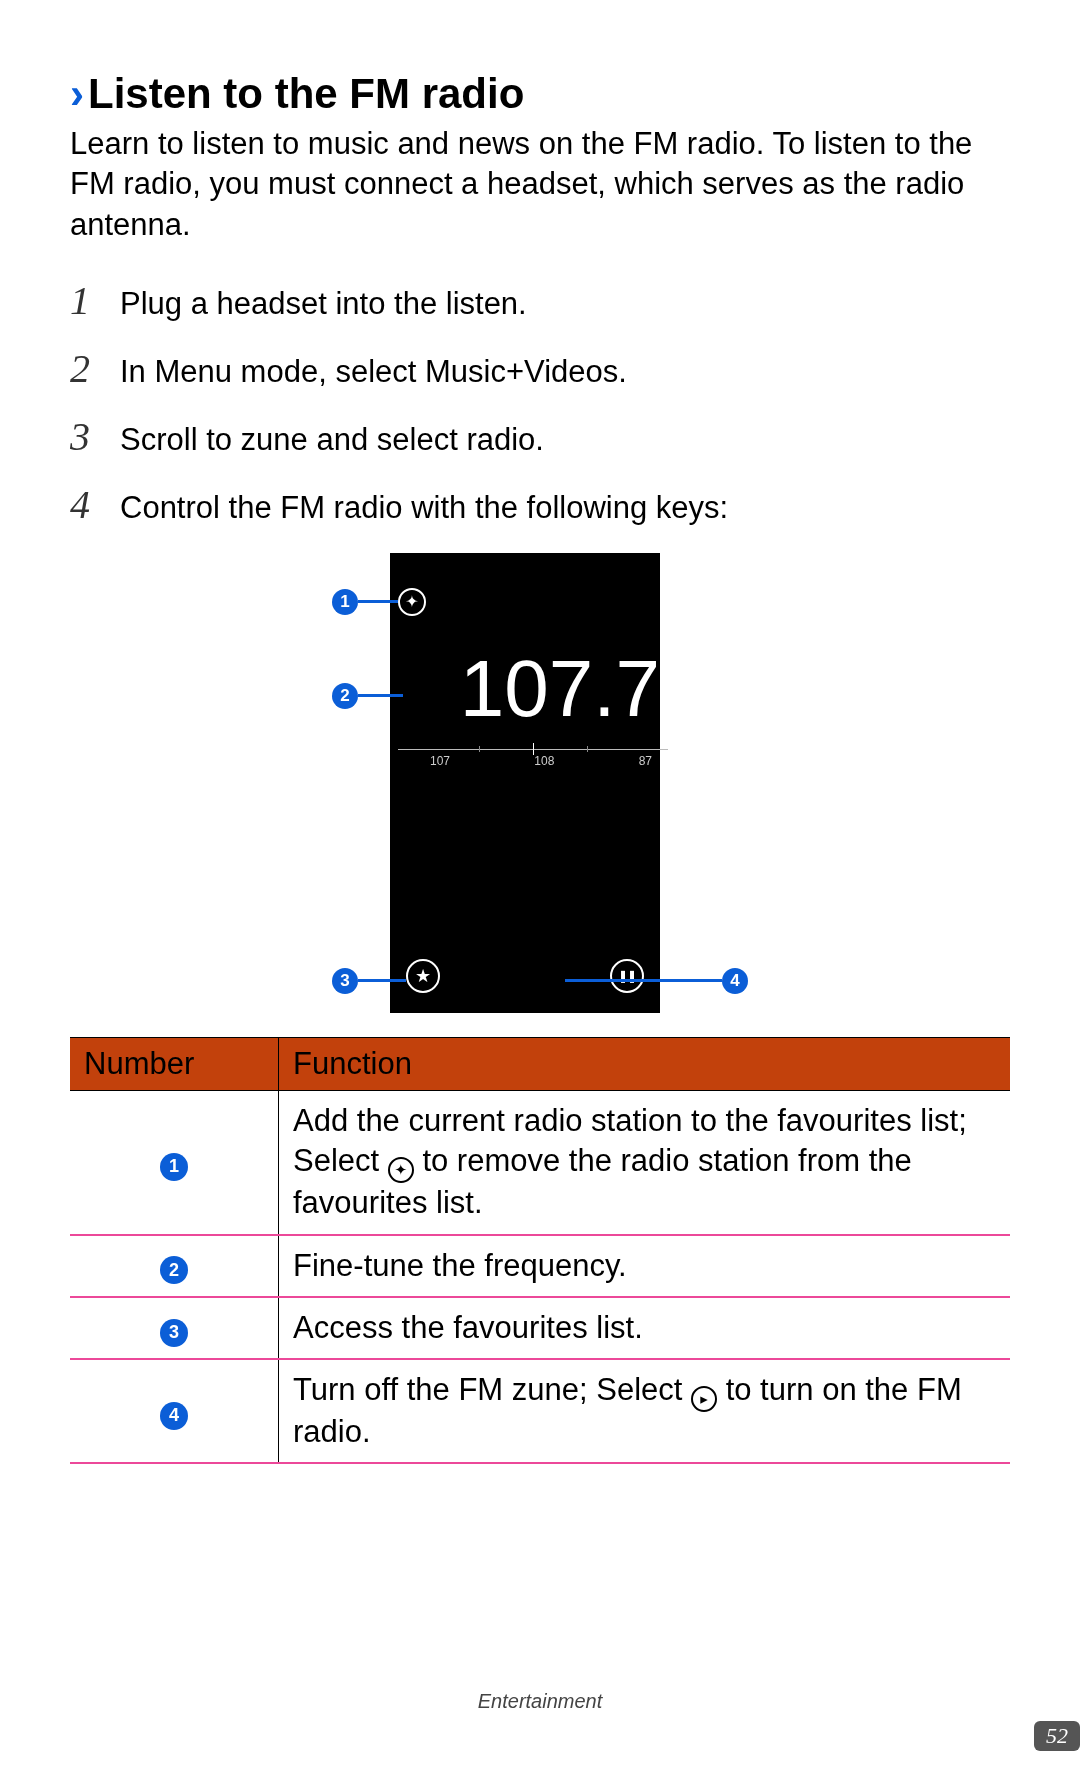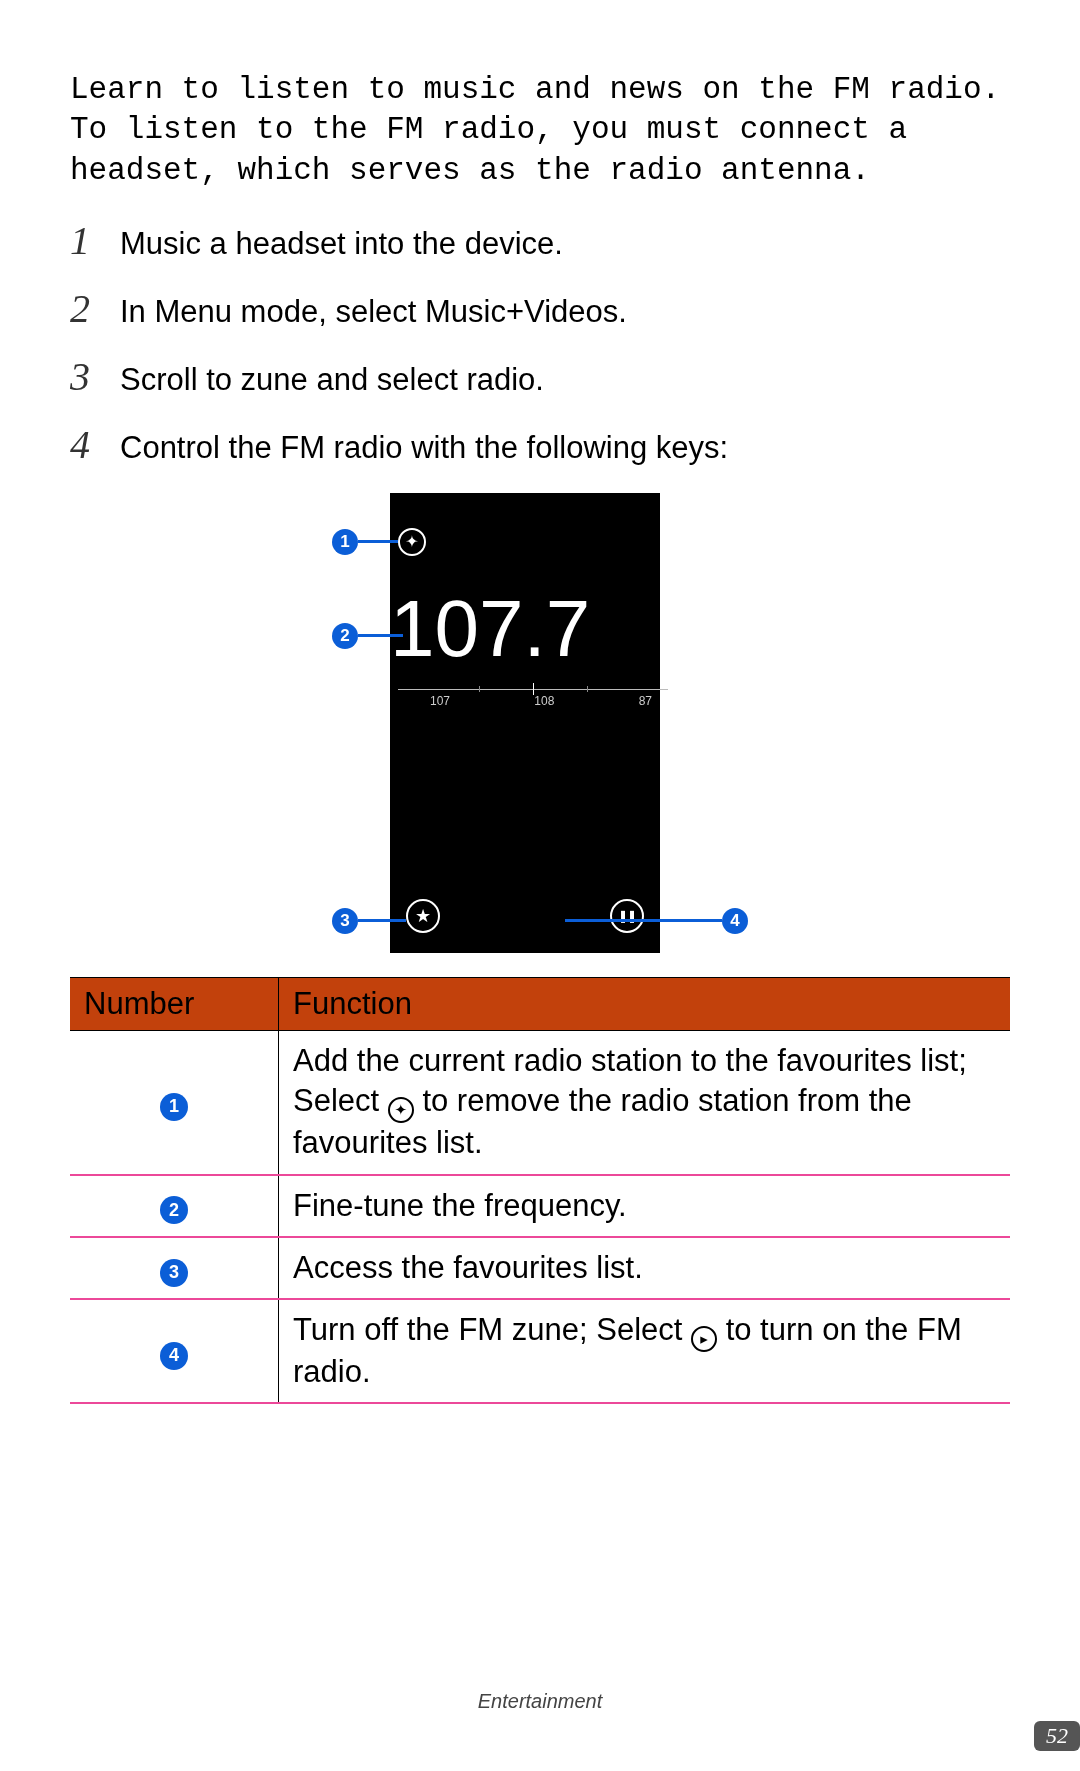--- a/index.html
+++ b/index.html
@@ -23,22 +23,21 @@
     margin-bottom: 6px;
   }
   .chevron {
     color: #0b5ed7;
     font-weight: 700;
     margin-right: 4px;
   }
   .intro {
     font-size: 31px;
     line-height: 1.3;
-    margin-bottom: 22px;
-    font-family: Liberation Mono, monospace;
+    margin-bottom: 28px;
   }
   ol.steps {
     list-style: none;
     padding: 0;
     margin: 0 0 20px 0;
     counter-reset: step;
   }
   ol.steps li {
     counter-increment: step;
     display: flex;
@@ -90,21 +89,21 @@
     align-items: center;
     justify-content: center;
     box-sizing: border-box;
   }
   .star-add .circle-icon { width: 28px; height: 28px; font-size: 16px; }
   .freq {
     position: absolute;
     left: 0;
     top: 90px;
     width: 270px;
-    text-align: left;
+    text-align: right;
     color: #fff;
     font-size: 80px;
     font-weight: 200;
     font-family: "Segoe UI Light", "Segoe UI", "Helvetica Neue", Arial, sans-serif;
   }
   .dial {
     position: absolute;
     left: 8px;
     top: 196px;
     width: 270px;
@@ -251,27 +250,30 @@
     font-size: 22px;
     font-style: italic;
     font-family: Georgia, serif;
   }
 </style>
 </head>
 <body>
 
 <div class="page">
 
+  <div class="section-title">
+    <span class="chevron">›</span><span>Listen to the FM radio</span>
+  </div>
 
   <div class="intro">Learn to listen to music and news on the FM radio. To listen to the FM radio, you must connect a headset, which serves as the radio antenna.</div>
 
   <ol class="steps">
     <li>
       <span class="step-num">1</span>
-      <span class="step-text">Music a headset into the device.</span>
+      <span class="step-text">Plug a headset into the listen.</span>
     </li>
     <li>
       <span class="step-num">2</span>
       <span class="step-text">
         <span>In Menu mode, select </span><b>Music+Videos</b><span>.</span>
       </span>
     </li>
     <li>
       <span class="step-num">3</span>
       <span class="step-text">

